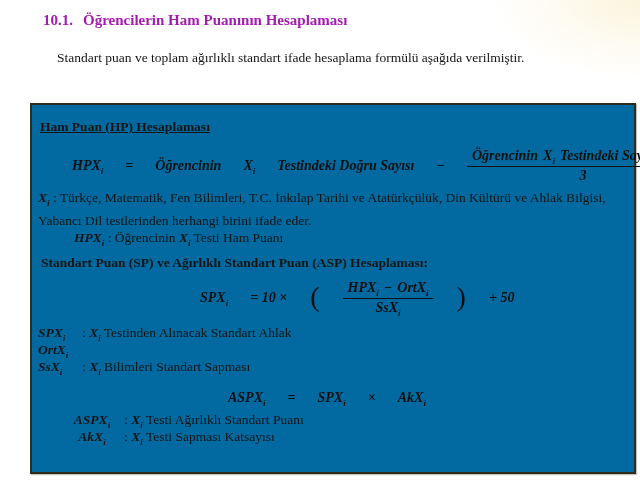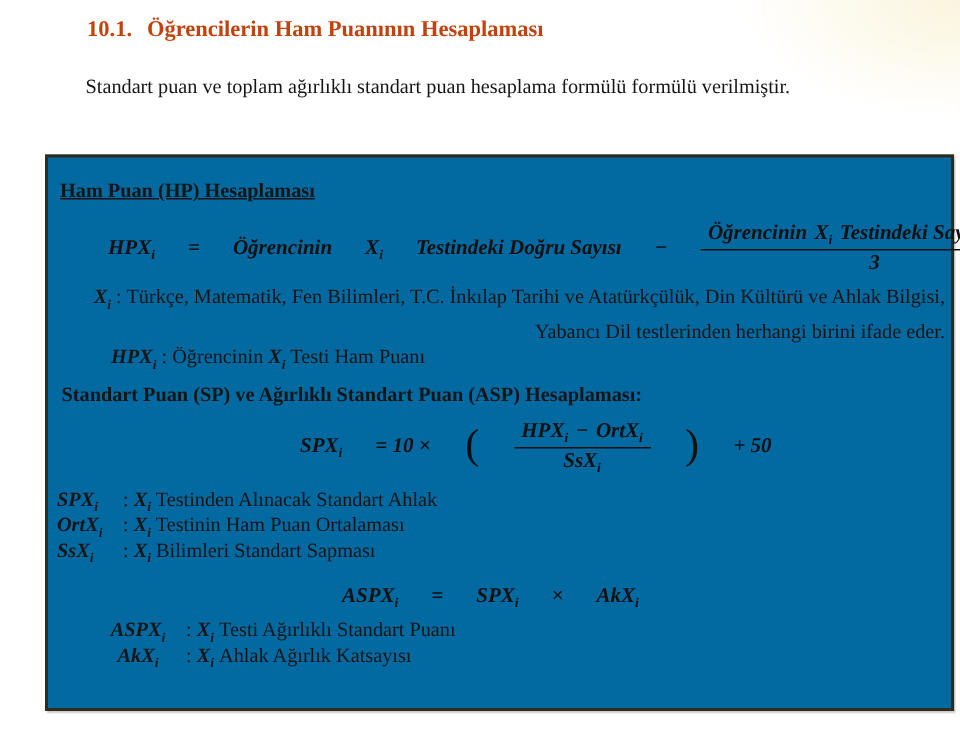--- a/index.html
+++ b/index.html
@@ -6,22 +6,22 @@
   .doc {
     position:relative; width:640px; height:486px; background:#ffffff;
     font-family:"Liberation Serif", serif; color:#151515; overflow:hidden;
   }
   .scan-tint {
     position:absolute; right:0; top:0; width:150px; height:80px;
     background:radial-gradient(ellipse at top right, #fbf5dd 0%, rgba(251,245,221,0) 70%);
     pointer-events:none;
   }
   .heading {
-    position:absolute; left:58px; top:12px;
-    font-size:15px; font-weight:bold; color:#c2410c; white-space:nowrap;
+    position:absolute; left:43px; top:12px;
+    font-size:15px; font-weight:bold; color:#a21caf; white-space:nowrap;
   }
   .heading .hnum { margin-right:10px; }
   .intro {
     position:absolute; left:57px; top:50px; font-size:13.5px; white-space:nowrap;
   }
   .fbox {
     position:absolute; left:30px; top:103px; width:602px; height:367px;
     border:2px solid #2f2c1c; background:#0369a1; box-shadow:1px 1px 1px rgba(120,120,120,.45);
   }
   .hp-title {
@@ -32,41 +32,41 @@
     position:absolute; display:flex; align-items:center; gap:22px;
     font-weight:bold; font-style:italic; font-size:14px; white-space:nowrap; color:#101010;
   }
   .formula sub { font-size:9px; line-height:0; }
   .mterm { white-space:nowrap; }
   .frac { display:inline-flex; flex-direction:column; align-items:center; }
   .frac .num { display:flex; gap:5px; padding:0 5px 2px; border-bottom:1.5px solid #101010; }
   .frac .den { padding-top:1px; }
   .paren { font-size:28px; font-weight:400; font-style:normal; line-height:1; margin:0 1px; transform:translateY(-1px); }
   .bodyline { position:absolute; font-size:13.5px; white-space:nowrap;margin-left:36px; }
-  .xi-def { position:absolute; left:6px; top:84px; width:592px; font-size:13.5px; line-height:17.5px; white-space:normal;text-align:right; }
+  .xi-def { position:absolute; left:6px; top:84px; width:592px; font-size:13.5px; line-height:17.5px; white-space:normal; }
   .mt { font-weight:bold; font-style:italic; }
   .mt sub { font-size:9px; }
   .sp-title { position:absolute; left:9px; top:150px; font-size:13.5px; font-weight:bold; white-space:nowrap; }
   .defrow { position:absolute; left:6px; display:flex; font-size:13.5px; white-space:nowrap; }
   .defrow .term { width:44px; }
   .defrow2 { position:absolute; left:28px; display:flex; font-size:13.5px; white-space:nowrap; }
   .defrow2 .term { width:64px; text-align:center; }
   .defrow2 .dtext { margin-left:0; }
 </style>
 </head>
 <body>
 
 <div class="doc">
   <div class="scan-tint"></div>
 
   <div class="heading">
     <span class="hnum">10.1.</span><span>Öğrencilerin Ham Puanının Hesaplaması</span>
   </div>
 
-  <div class="intro">Standart puan ve toplam ağırlıklı standart puan hesaplama formülü formülü verilmiştir.</div>
+  <div class="intro">Standart puan ve toplam ağırlıklı standart ifade hesaplama formülü aşağıda verilmiştir.</div>
 
   <div class="fbox">
 
     <div class="hp-title">Ham Puan (HP) Hesaplaması</div>
 
     <div class="formula" style="left:40px; top:36px; height:50px;">
       <span class="mterm"><span>HPX</span><sub>i</sub></span>
       <span>=</span>
       <span>Öğrencinin</span>
       <span class="mterm"><span>X</span><sub>i</sub></span>
@@ -111,38 +111,37 @@
       <span class="paren">)</span>
       <span>+ 50</span>
     </div>
 
     <div class="defrow" style="top:220px;">
       <span class="term mt"><span>SPX</span><sub>i</sub></span>
       <span><span>:</span> <span class="mt"><span>X</span><sub>i</sub></span> <span>Testinden Alınacak Standart Ahlak</span></span>
     </div>
     <div class="defrow" style="top:237px;">
       <span class="term mt"><span>OrtX</span><sub>i</sub></span>
-      <span><span>:</span> <span class="mt"><span>X</span><sub>i</sub></span> <span>Testinin Ham Puan Ortalaması</span></span>
     </div>
     <div class="defrow" style="top:254px;">
       <span class="term mt"><span>SsX</span><sub>i</sub></span>
       <span><span>:</span> <span class="mt"><span>X</span><sub>i</sub></span> <span>Bilimleri Standart Sapması</span></span>
     </div>
 
     <div class="formula" style="left:196px; top:283px; height:20px;">
       <span class="mterm"><span>ASPX</span><sub>i</sub></span>
       <span>=</span>
       <span class="mterm"><span>SPX</span><sub>i</sub></span>
       <span>×</span>
       <span class="mterm"><span>AkX</span><sub>i</sub></span>
     </div>
 
     <div class="defrow2" style="top:307px;">
       <span class="term mt"><span>ASPX</span><sub>i</sub></span>
       <span class="dtext"><span>:</span> <span class="mt"><span>X</span><sub>i</sub></span>&nbsp;<span>Testi Ağırlıklı Standart Puanı</span></span>
     </div>
     <div class="defrow2" style="top:324px;">
       <span class="term mt"><span>AkX</span><sub>i</sub></span>
-      <span class="dtext"><span>:</span> <span class="mt"><span>X</span><sub>i</sub></span>&nbsp;<span>Ahlak Ağırlık Katsayısı</span></span>
+      <span class="dtext"><span>:</span> <span class="mt"><span>X</span><sub>i</sub></span>&nbsp;<span>Testi Sapması Katsayısı</span></span>
     </div>
 
   </div>
 </div>
 
 </body></html>

